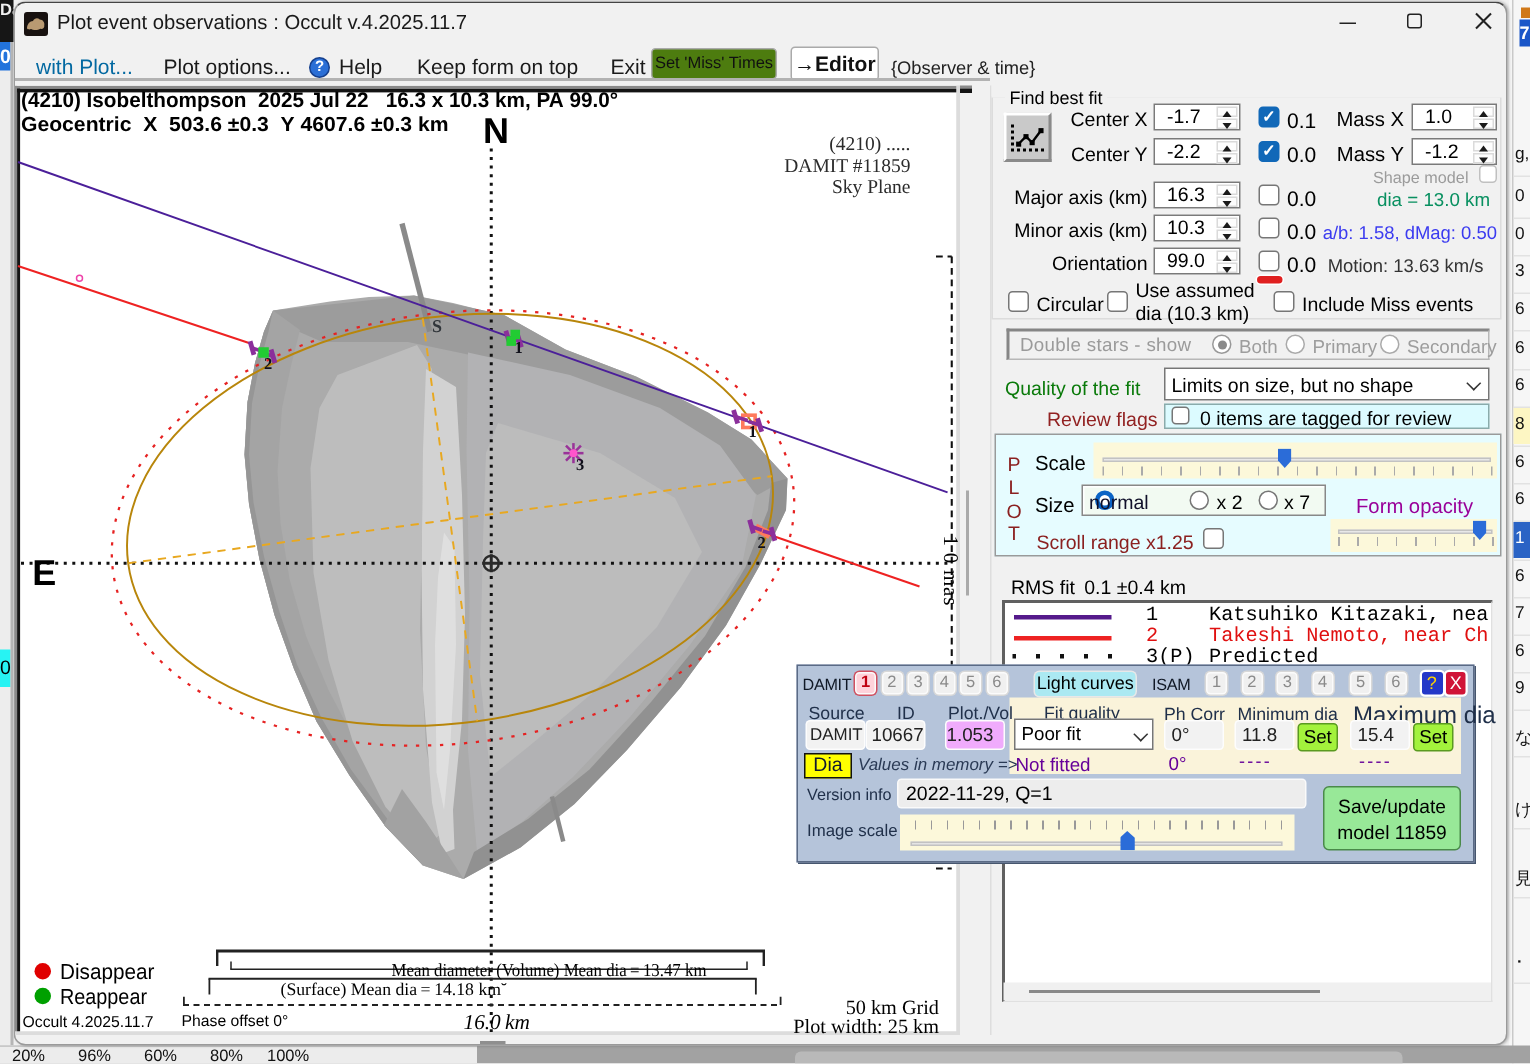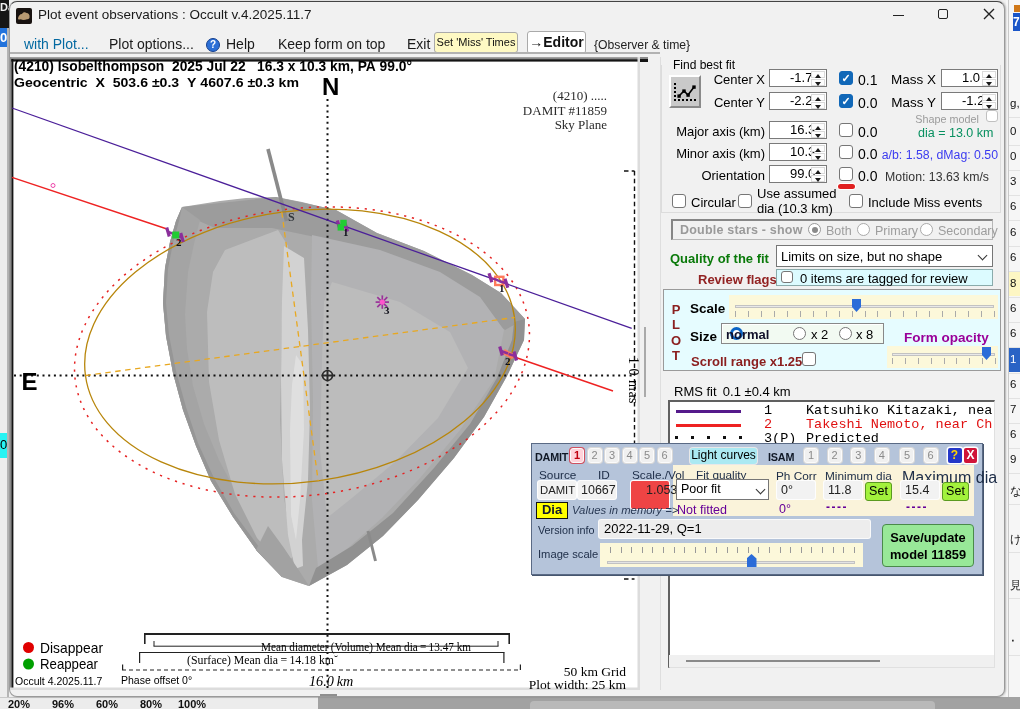--- a/index.html
+++ b/index.html
@@ -1,20 +1,20 @@
 <!DOCTYPE html>
 <html><head><meta charset="utf-8"><style>
 *{margin:0;padding:0;box-sizing:border-box}
 html,body{width:1020px;height:709px;overflow:hidden}
 body{position:relative;font-family:"Liberation Sans",sans-serif;background:#f0f0f0;-webkit-font-smoothing:antialiased}
 .abs{position:absolute}
-.b{font-weight:bold}
+.b{font-weight:normal}
 .mono{font-family:"Liberation Mono",monospace}
 
-.spin{position:absolute;height:18px;background:#fff;border:1px solid #7a7a7a;font-size:13px;color:#000;line-height:16px;padding-left:20px}
+.spin{position:absolute;height:18px;background:#fff;border:1px solid #7a7a7a;font-size:13px;color:#000;line-height:16px;padding-left:8px}
 .sb{position:absolute;right:1px;width:14px;height:7px;background:#fdfdfd;border:1px solid #dadada}
 .sb.up{top:1px}.sb.dn{top:9px}
 .tri-u{position:absolute;left:3px;top:1.5px;width:0;height:0;border-left:3.5px solid transparent;border-right:3.5px solid transparent;border-bottom:4px solid #1a1a1a}
 .tri-d{position:absolute;left:3px;top:1.5px;width:0;height:0;border-left:3.5px solid transparent;border-right:3.5px solid transparent;border-top:4px solid #1a1a1a}
 .cb{position:absolute;width:14px;height:14px;border-radius:3px;background:#fff;border:1px solid #767676}
 .cb.on{background:#1168b8;border:1px solid #1168b8;color:#fff;font-size:11px;font-weight:bold;text-align:center;line-height:13px}
 .cb.small{width:12px;height:12px}
 .lbl{position:absolute;font-size:13px;color:#000;white-space:nowrap}
 .radio{position:absolute;width:13px;height:13px;border-radius:50%;background:#fff;border:1px solid #767676}
 .radio.sel{border:3.5px solid #0b63c5}
@@ -64,21 +64,21 @@
     <path d="M1 1 L11 11 M11 1 L1 11" stroke="#222" stroke-width="1.4"></path>
   </svg>
 
 <div class="abs" style="left:24px;top:36px;font-size:14px;color:#0369a1">with Plot...</div>
 <div class="abs" style="left:109px;top:36px;font-size:14px;color:#1a1a1a">Plot options...</div>
 <div class="abs" style="left:206px;top:38px;width:14px;height:14px;border-radius:50%;background:#2b6fd6;border:1px solid #16408e"></div>
 <div class="abs" style="left:206px;top:38px;width:14px;text-align:center;font-size:10px;color:#fff;font-weight:bold;line-height:14px">?</div>
 <div class="abs" style="left:226px;top:36px;font-size:14px;color:#1a1a1a">Help</div>
 <div class="abs" style="left:278px;top:36px;font-size:14px;color:#1a1a1a">Keep form on top</div>
 <div class="abs" style="left:407px;top:36px;font-size:14px;color:#1a1a1a">Exit</div>
-<div class="abs" style="left:434px;top:32px;width:84px;height:21px;background:#fef9c3;border:1px solid #aaa;border-radius:3px;font-size:11px;color:#111;text-align:center;line-height:19px">Set 'Miss' Times</div>
+<div class="abs" style="left:434px;top:32px;width:84px;height:21px;background:#4d7c0f;border:1px solid #aaa;border-radius:3px;font-size:11px;color:#111;text-align:center;line-height:19px">Set 'Miss' Times</div>
 <div class="abs" style="left:527px;top:31px;width:59px;height:23px;background:#fff;border:1px solid #aaa;border-radius:3px;font-size:14px;font-weight:bold;color:#111;text-align:center;line-height:21px">→Editor</div>
 <div class="abs" style="left:594px;top:37.5px;font-size:12.2px;color:#222">{Observer &amp; time}</div>
 <div class="abs" style="left:644px;top:327px;width:2px;height:70px;background:#aaa"></div>
 <div class="abs" style="left:660px;top:57px;width:1px;height:633px;background:#dedede"></div>
 
 <div class="abs" style="left:320px;top:693.5px;width:17px;height:2.5px;background:#8f8f8f"></div>
 <div class="abs" style="left:10px;top:51.5px;width:650px;height:2px;background:#b2b2b2"></div>
 <div class="abs" style="left:640px;top:57.2px;width:8px;height:2px;background:#8a8a8a"></div>
 <div class="abs" style="left:640px;top:59.2px;width:8px;height:2.4px;background:#141414"></div>
 
@@ -337,21 +337,21 @@
 <div class="abs" style="left:735px;top:304.5px;width:259px;height:3px;background:#e8e8e8;border:1px solid #c2c2c2"></div>
 <div class="abs" style="left:735px;top:311px;width:260px;height:6px;background:repeating-linear-gradient(90deg,#aaa 0 1px,transparent 1px 12.95px)"></div>
 <div class="abs" style="left:852px;top:299px;width:9px;height:13px;background:#2b6cd8;clip-path:polygon(0 0,100% 0,100% 62%,50% 100%,0 62%)"></div>
 <div class="abs lbl b" style="left:690px;top:329px;font-size:13.5px">Size</div>
 <div class="abs" style="left:721px;top:322.5px;width:163px;height:21px;background:#f2faf2;border:1px solid #888;box-shadow:1px 1px 0 #fff inset"></div>
 <div class="radio sel" style="left:730px;top:326.5px"></div>
 <div class="abs lbl b" style="left:726px;top:327px;font-size:13px;color:#10102a">normal</div>
 <div class="radio" style="left:793px;top:326.5px"></div>
 <div class="abs lbl" style="left:811px;top:327px;font-size:13px">x 2</div>
 <div class="radio" style="left:839px;top:326.5px"></div>
-<div class="abs lbl" style="left:856px;top:327px;font-size:13px">x 8</div>
+<div class="abs lbl" style="left:856px;top:327px;font-size:13px">x 7</div>
 <div class="abs lbl b" style="left:904px;top:329.5px;font-size:13.5px;color:#990099">Form opacity</div>
 <div class="abs" style="left:887px;top:346px;width:111px;height:22px;background:#fcf8da"></div>
 <div class="abs" style="left:892px;top:352.5px;width:103px;height:3px;background:#e8e8e8;border:1px solid #c2c2c2"></div>
 <div class="abs" style="left:892px;top:358px;width:104px;height:6px;background:repeating-linear-gradient(90deg,#aaa 0 1px,transparent 1px 12.875px)"></div>
 <div class="abs" style="left:982px;top:347px;width:9px;height:13px;background:#2b6cd8;clip-path:polygon(0 0,100% 0,100% 62%,50% 100%,0 62%)"></div>
 <div class="abs lbl b" style="left:691px;top:353.5px;font-size:13px;color:#8b2020">Scroll range x1.25</div>
 <div class="cb" style="left:802px;top:352px"></div>
 
 <div class="abs lbl" style="left:674px;top:384px">RMS fit  0.1 ±0.4 km</div>
 
@@ -383,24 +383,24 @@
 <div class="abs b" style="left:947.5px;top:448px;width:14px;height:15px;background:#2438c8;border-radius:2px;color:#ffd400;font-size:12px;text-align:center;line-height:15px;box-shadow:0 0 0 1.5px #fff">?</div>
 <div class="abs b" style="left:964px;top:448px;width:13px;height:15px;background:#d01438;border-radius:2px;color:#fff;font-size:12px;text-align:center;line-height:15px;box-shadow:0 0 0 1.5px #fff">X</div>
 
 <div class="abs" style="left:673px;top:464.5px;width:301px;height:51px;background:#faf3da"></div>
 <div class="abs lbl" style="left:696px;top:468px;font-size:11.8px;color:#20304a">Fit quality</div>
 <div class="abs lbl" style="left:776px;top:468.5px;font-size:11.8px;color:#20304a">Ph Corr</div>
 <div class="abs lbl" style="left:825px;top:468.5px;font-size:11.8px;color:#20304a">Minimum dia</div>
 <div class="abs lbl" style="left:902px;top:468.5px;font-size:16px;color:#20304a">Maximum dia</div>
 <div class="abs lbl" style="left:539px;top:468px;font-size:11.8px;color:#20304a">Source</div>
 <div class="abs lbl" style="left:598px;top:468px;font-size:11.8px;color:#20304a">ID</div>
-<div class="abs lbl" style="left:632px;top:468px;font-size:11.8px;color:#20304a">Scale./Vol</div>
+<div class="abs lbl" style="left:632px;top:468px;font-size:11.8px;color:#20304a">Plot./Vol</div>
 <div class="abs" style="left:538px;top:481px;width:38px;height:18px;background:#f2f2f2;border-radius:2px;box-shadow:0 0 0 1px #fdfdfd;font-size:11.3px;color:#222;line-height:18px;padding-left:2px">DAMIT</div>
 <div class="abs" style="left:578px;top:481px;width:38px;height:18px;background:#f2f2f2;border-radius:2px;box-shadow:0 0 0 1px #fdfdfd;font-size:12.5px;color:#222;line-height:18px;padding-left:3px">10667</div>
-<div class="abs" style="left:631px;top:481px;width:38px;height:28px;background:#ef4444;border-radius:2px;box-shadow:0 0 0 1px #fdfdfd;font-size:12.5px;color:#222;line-height:18px;padding-left:15px">1.053</div>
+<div class="abs" style="left:631px;top:481px;width:38px;height:18px;background:#f0abfc;border-radius:2px;box-shadow:0 0 0 1px #fdfdfd;font-size:12.5px;color:#222;line-height:18px;padding-left:0">1.053</div>
 <div class="abs" style="left:676px;top:479px;width:93px;height:21px;background:#fff;border:1px solid #767676;font-size:12.5px;color:#000;line-height:19px;padding-left:4px">Poor fit</div>
 <i class="chev" style="left:757px;top:486px"></i>
 <div class="abs" style="left:777px;top:481px;width:38px;height:18px;background:#f2f2f2;border-radius:2px;box-shadow:0 0 0 1px #fdfdfd;font-size:12.5px;color:#222;line-height:18px;padding-left:4px">0°</div>
 <div class="abs" style="left:824px;top:481px;width:38px;height:18px;background:#f2f2f2;border-radius:2px;box-shadow:0 0 0 1px #fdfdfd;font-size:12.5px;color:#222;line-height:18px;padding-left:4px">11.8</div>
 <div class="abs b" style="left:865px;top:481.5px;width:27px;height:19px;background:#a3f23c;border:1px solid #5a9a20;border-radius:3px;font-size:12.5px;font-weight:normal;color:#000;text-align:center;line-height:17px">Set</div>
 <div class="abs" style="left:901px;top:481px;width:38px;height:18px;background:#f2f2f2;border-radius:2px;box-shadow:0 0 0 1px #fdfdfd;font-size:12.5px;color:#222;line-height:18px;padding-left:4px">15.4</div>
 <div class="abs" style="left:942px;top:481.5px;width:27px;height:19px;background:#a3f23c;border:1px solid #5a9a20;border-radius:3px;font-size:12.5px;color:#000;text-align:center;line-height:17px">Set</div>
 <div class="abs b" style="left:536px;top:501.5px;width:32px;height:17px;background:#ffff00;border:1.6px solid #111;font-size:13px;color:#101830;text-align:center;line-height:14px">Dia</div>
 <div class="abs lbl" style="left:572px;top:504px;font-size:11.3px;font-style:italic;color:#2a3a55">Values in memory =&gt;</div>
 <div class="abs lbl" style="left:677px;top:502.5px;font-size:12.5px;color:#660099">Not fitted</div>

